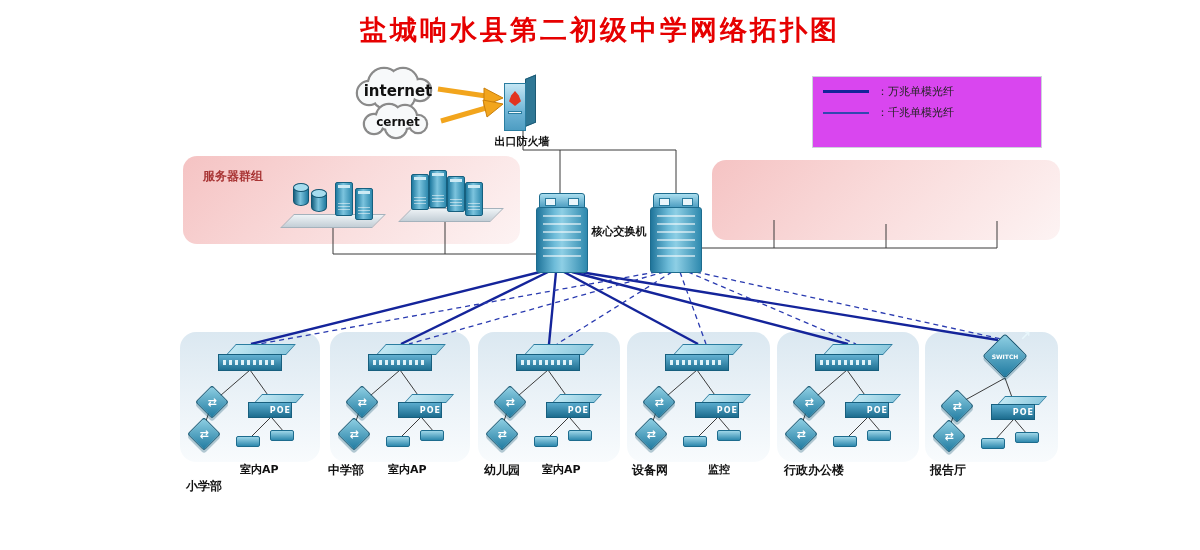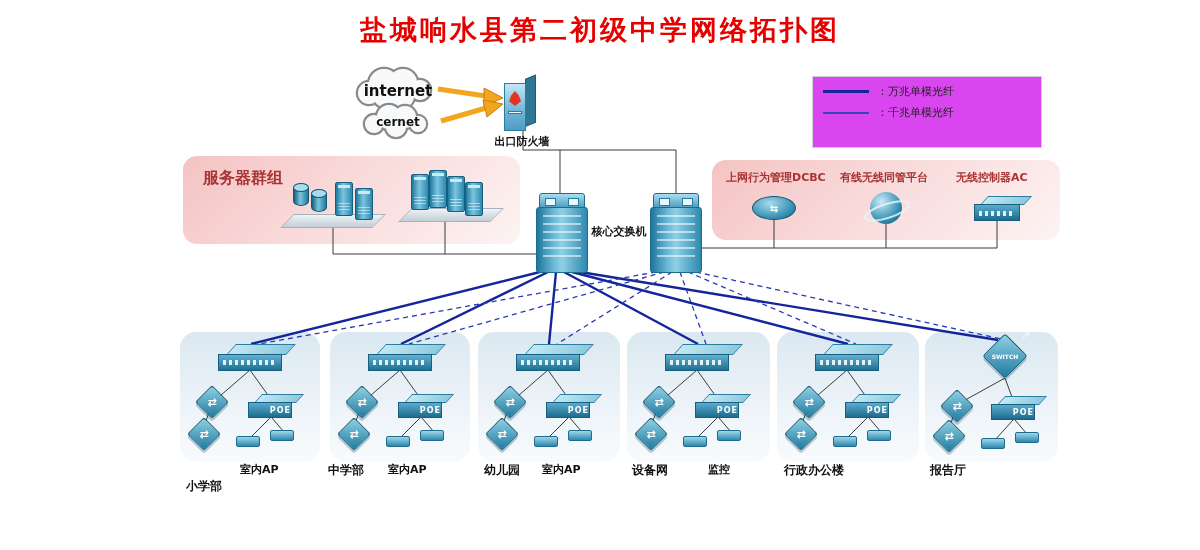--- a/index.html
+++ b/index.html
@@ -9,21 +9,21 @@
 
   .title { left:0; top:12px; width:1200px; text-align:center; font-size:27px; font-weight:bold;
            color:#e60000; letter-spacing:3px; }
 
   .panel-pink { background:linear-gradient(135deg,#f5c3c3 0%,#f9dada 45%,#fdf3f3 100%); border-radius:14px; z-index:1; }
   .panel-blue { background:linear-gradient(180deg,#dbe8f1,#ecf3f8 55%,#f8fbfd); border-radius:16px; z-index:1; }
 
   svg.lines { left:0; top:0; z-index:5; pointer-events:none; }
 
   .lbl { font-size:11px; font-weight:bold; color:#111; text-align:center; z-index:12; }
-  .panel-title { font-size:16px; font-weight:bold; color:#a83434; z-index:12; }
+  .panel-title { font-size:12px; font-weight:bold; color:#a83434; z-index:12; }
   .cloud-label { font-size:15px; font-weight:bold; color:#111; text-align:center; z-index:12; }
   .zlabel { font-size:12px; font-weight:bold; color:#111; z-index:12; white-space:nowrap; }
 
   
   .legend { left:812px; top:76px; width:230px; height:72px; background:#d946ef;
             border:1px solid #ccd4da; z-index:12; padding:4px 10px; }
   .lg-row { display:flex; align-items:center; height:21px; }
   .lg-line { width:46px; margin-right:8px; flex:0 0 auto; }
   .lg-10g { height:3px; background:#14249a; }
   .lg-1gf { height:2px; background:#3347b0; }
@@ -252,31 +252,20 @@
   <div class="abs tower" style="left:536px;top:193px">
     <div class="cap"></div>
       <div class="body"></div>
   </div>
   <div class="abs tower" style="left:650px;top:193px">
     <div class="cap"></div>
       <div class="body"></div>
   </div>
   <div class="abs lbl" style="left:589px;top:224px;width:60px">核心交换机</div>
 
-  <div class="abs" style="left:712px;top:160px;width:348px;height:80px;z-index:10">
-    <div class="abs panel-title" style="left:14px;top:10px;font-size:11px">上网行为管理DCBC</div>
-    <div class="abs disc" style="left:40px;top:36px"></div>
-    <div class="abs panel-title" style="left:128px;top:10px;font-size:11px">有线无线同管平台</div>
-    <div class="abs sphere" style="left:158px;top:32px"></div>
-    <div class="abs panel-title" style="left:244px;top:10px;font-size:11px">无线控制器AC</div>
-    <div class="abs acb" style="left:262px;top:36px">
-      <div class="topf"></div>
-        <div class="frontf"></div>
-    </div>
-  </div>
 
   <div class="abs zone" style="left:180px;top:332px;width:140px;height:130px">
     <svg class="zlinks" width="140" height="132">
       <g stroke="#3c3c3c" stroke-width="1" fill="none">
         <line x1="70" y1="38" x2="33" y2="70"></line>
           <line x1="70" y1="38" x2="90" y2="66"></line>
         <line x1="31" y1="74" x2="25" y2="92"></line>
           <line x1="90" y1="86" x2="70" y2="106"></line>
         <line x1="92" y1="86" x2="104" y2="100"></line>
       </g>

